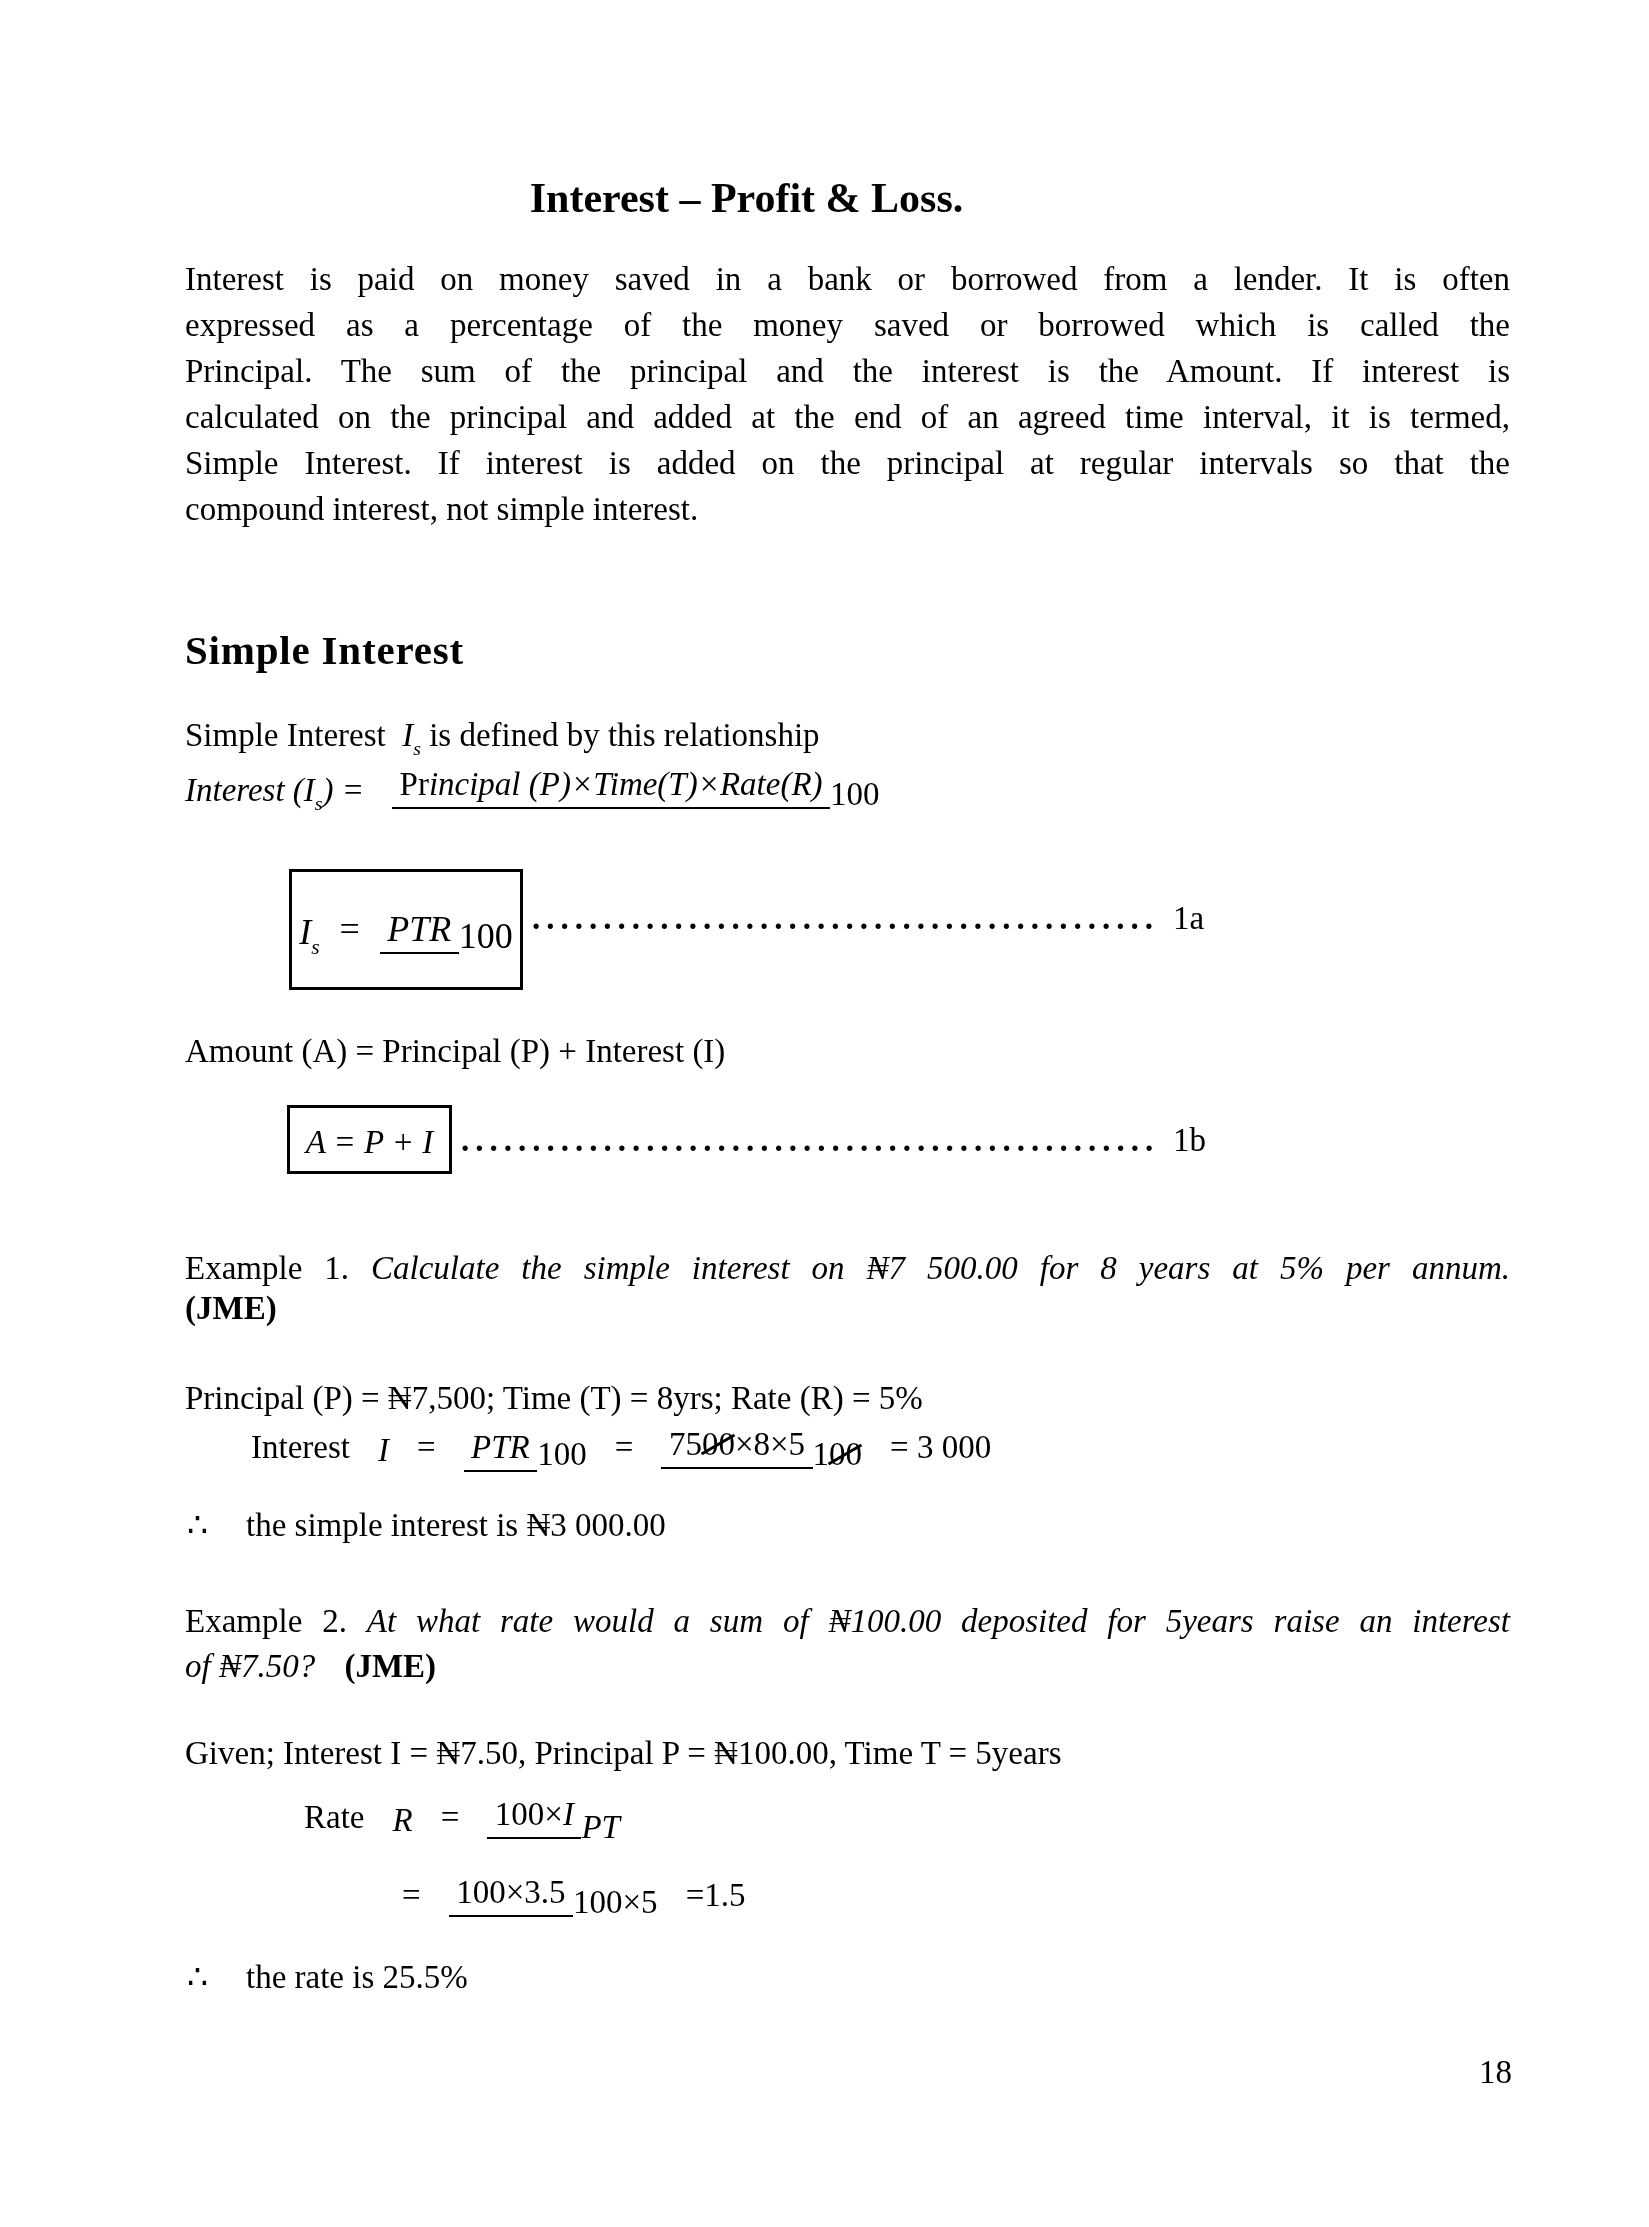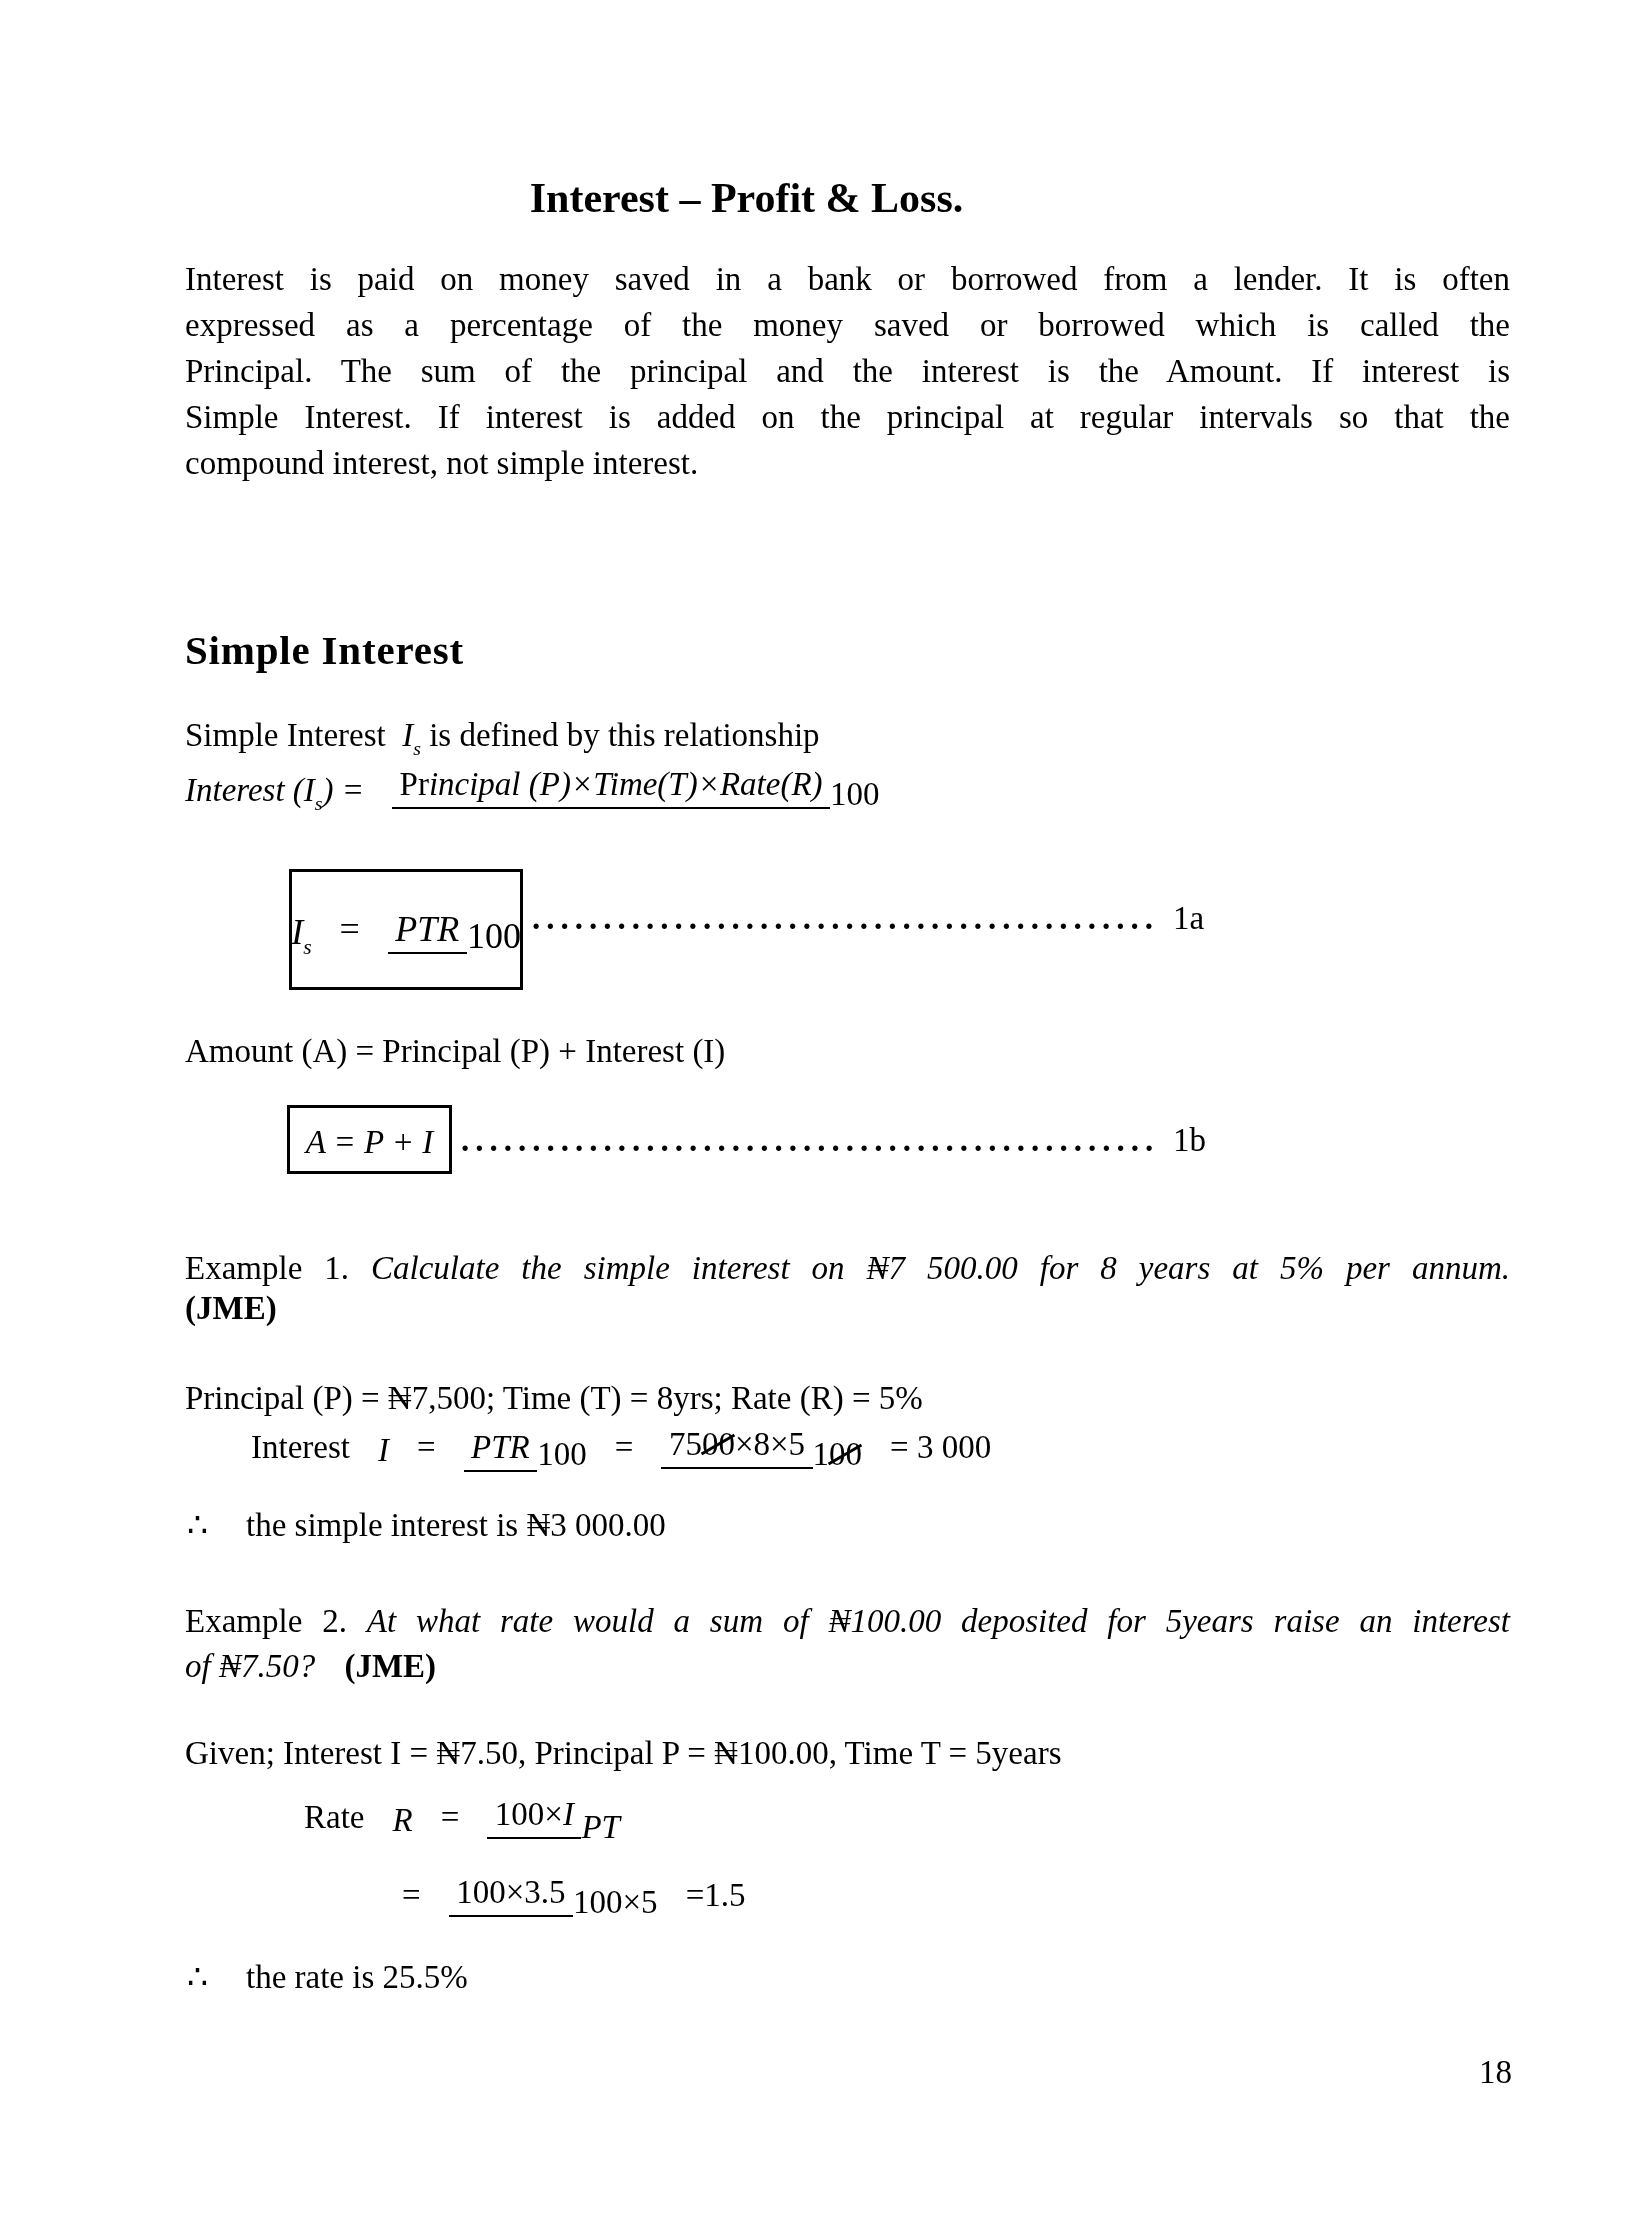--- a/index.html
+++ b/index.html
@@ -21,21 +21,21 @@
   #intro{top:256px;left:185px;width:1325px;font-size:33px;line-height:46px;}
   #heading{top:628px;left:185px;font-size:41px;line-height:44px;font-weight:bold;letter-spacing:0.8px;}
   #defline{top:716px;left:185px;width:1325px;}
   .eqrow{display:flex;align-items:center;gap:28px;font-size:33px;line-height:37px;}
   .frac{display:inline-flex;flex-direction:row;align-items:center;text-align:center;}
   .frac .num{display:block;padding:0 7.5px 3.8px;border-bottom:2.3px solid #000;}
   .frac .den{display:block;padding-top:14px;}
   #eq-def{top:762px;left:185px;}
   .fbox{border:3px solid #000;display:flex;align-items:center;justify-content:center;box-sizing:border-box;background:#fff;}
   #box1{left:289px;top:869px;width:234px;height:121px;font-size:36px;}
-  #box1 .eqrow{font-size:36px;gap:28px;}
+  #box1 .eqrow{font-size:36px;gap:20px;}
   #box2{left:287px;top:1105px;width:165px;height:69px;font-size:33px;}
   .leader{font-size:33px;line-height:39px;font-weight:bold;letter-spacing:6px;white-space:nowrap;overflow:hidden;}
   #leader1{left:532px;top:899px;width:626px;}
   #ref1{left:1173px;top:899px;}
   #leader2{left:461px;top:1121px;width:697px;}
   #ref2{left:1173px;top:1121px;}
   #amount-line{top:1032px;left:185px;width:1325px;}
   #ex1-line1{top:1249px;left:185px;width:1325px;}
   #ex1-line2{top:1289px;left:185px;font-weight:bold;}
   #ex1-given{top:1379px;left:185px;width:1325px;}
@@ -58,20 +58,21 @@
 <body>
 
 <div id="page">
 
   <div id="title" class="abs">Interest – Profit &amp; Loss.</div>
 
   <div id="intro" class="abs">
     <div class="jline">Interest is paid on money saved in a bank or borrowed from a lender. It is often</div>
     <div class="jline">expressed as a percentage of the money saved or borrowed which is called the</div>
     <div class="jline">Principal. The sum of the principal and the interest is the Amount. If interest is</div>
+    <div class="jline">calculated on the principal and added at the end of an agreed time interval, it is termed,</div>
     <div class="jline">Simple Interest. If interest is added on the principal at regular intervals so that the</div>
     <div>compound interest, not simple interest.</div>
   </div>
 
   <div id="heading" class="abs">Simple Interest</div>
 
   <div id="defline" class="abs fs44">
     <span>Simple Interest</span>
     <span class="it">&nbsp;<span>I</span><sub class="s">s</sub></span>
     <span>is defined by this relationship</span>

